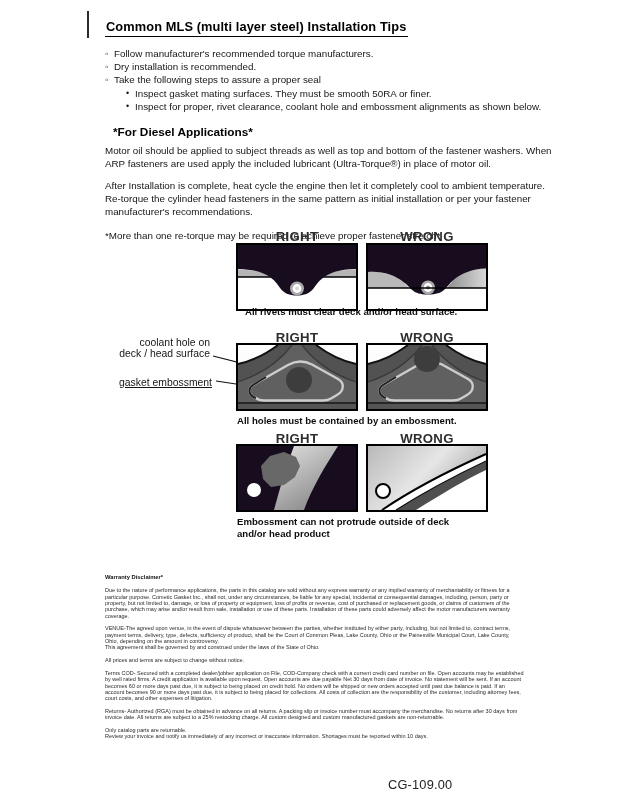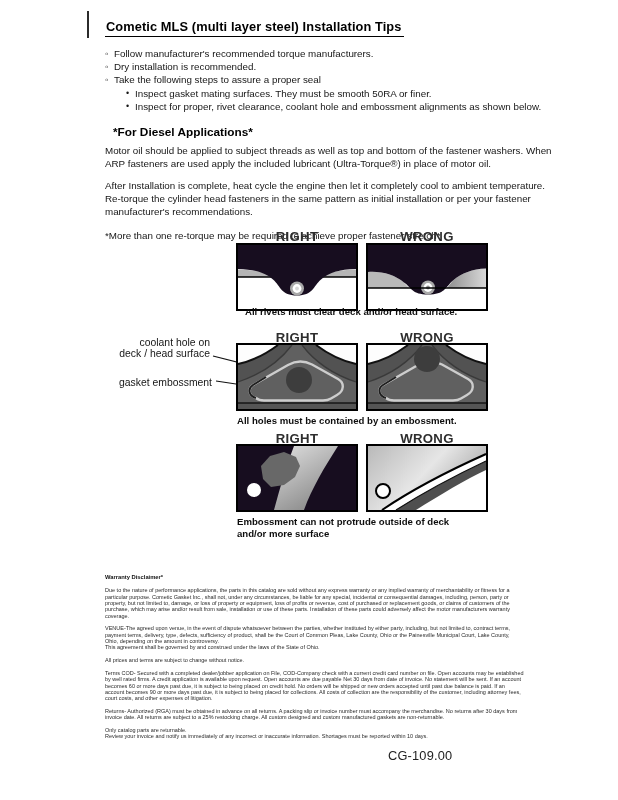--- a/index.html
+++ b/index.html
@@ -15,38 +15,38 @@
   ul.tips li.sub .mk{font-size:9px;}
   .h-diesel{font-size:11.8px;font-weight:bold;color:#000;margin:11px 0 5px 8px;}
   .para{font-size:9.8px;line-height:13.2px;margin:0 0 9px 0;color:#161616;}
   .note{font-size:9.8px;margin-top:11px;color:#161616;}
   .dg-label{position:absolute;width:122px;text-align:center;font-size:13.2px;color:#2e2e2e;letter-spacing:0.3px;font-weight:bold;}
   .panel{position:absolute;width:122px;height:68px;}
   .panel svg{display:block;width:122px;height:68px;}
   .caption{position:absolute;left:237px;font-size:9.6px;font-weight:bold;color:#0e0e0e;line-height:11.8px;}
   .callout{position:absolute;text-align:right;font-size:10.4px;line-height:11.2px;color:#161616;}
   .callout.c1{left:40px;top:337px;width:170px;}
-  .callout.c2{left:40px;top:377px;width:172px;}
+  .callout.c2{left:40px;top:377px;width:172px;text-decoration:underline;}
   .leaders{position:absolute;left:205px;top:350px;width:100px;height:45px;}
   .warranty{position:absolute;left:105px;top:574px;width:419px;font-size:5.5px;line-height:6.35px;color:#2a2a2a;}
   .warranty .wh{font-size:5.8px;font-weight:bold;margin:0 0 7px 0;color:#111;}
   .warranty p{margin:0 0 6.4px 0;}
   .warranty p.tight{margin:0;}
   .warranty .grp{margin:0 0 6.4px 0;}
-  .page-code{position:absolute;left:388px;top:748px;font-size:12.8px;letter-spacing:0.2px;color:#222;}
+  .page-code{position:absolute;left:388px;top:777px;font-size:12.8px;letter-spacing:0.2px;color:#222;}
 </style>
 </head>
 <body>
 
 <div class="page">
 
   <div class="reg-tick"></div>
 
   <div class="col">
-    <div class="title">Cometic MLS (multi layer steel) Installation Tips</div>
+    <div class="title">Common MLS (multi layer steel) Installation Tips</div>
 
     <ul class="tips">
       <li><span class="mk">◦</span><span>Follow manufacturer's recommended torque manufacturers.</span></li>
       <li><span class="mk">◦</span><span>Dry installation is recommended.</span></li>
       <li><span class="mk">◦</span><span>Take the following steps to assure a proper seal</span></li>
       <li class="sub"><span class="mk">•</span><span>Inspect gasket mating surfaces.  They must be smooth 50RA or finer.</span></li>
       <li class="sub"><span class="mk">•</span><span>Inspect for proper, rivet clearance, coolant hole and embossment alignments as shown below.</span></li>
     </ul>
 
     <div class="h-diesel">*For Diesel Applications*</div>
@@ -183,21 +183,21 @@
       <path d="M120,10 C82,27 44,47 16,66" stroke="#000" stroke-width="2" fill="none"></path>
       <path d="M120,17 C84,34 52,52 30,66 H50 C74,51 100,35 120,26 Z" fill="#4f4f4f"></path>
       <path d="M120,17 C84,34 52,52 30,66" stroke="#111" stroke-width="1.2" fill="none"></path>
       <circle cx="17" cy="47" r="7" fill="#ffffff" stroke="#000" stroke-width="2"></circle>
       <rect x="1" y="1" width="120" height="66" fill="none" stroke="#000" stroke-width="2"></rect>
     </svg>
   </div>
 
   <div class="caption" style="top:516px;">
     <div>Embossment can not protrude outside of deck</div>
-    <div>and/or more surface</div>
+    <div>and/or head product</div>
   </div>
 
   <div class="warranty">
     <div class="wh">Warranty Disclaimer*</div>
     <p>Due to the nature of performance applications, the parts in this catalog are sold without any express warranty or any implied warranty of merchantability or fitness for a particular purpose.  Cometic Gasket Inc., shall not, under any circumstances, be liable for any special, incidental or consequential damages, including, person, party or property, but not limited to, damage, or loss of property or equipment, loss of profits or revenue, cost of purchased or replacement goods, or claims of customers of the purchase, which may arise and/or result from sale, installation or use of these parts.  Installation of these parts could adversely affect the motor manufacturers warranty coverage.</p>
     <div class="grp">
       <p class="tight">VENUE-The agreed upon venue, in the event of dispute whatsoever between the parties, whether instituted by either party, including, but not limited to, contract terms, payment terms, delivery, type, defects, sufficiency of product, shall be the Court of Common Pleas, Lake County, Ohio or the Painesville Municipal Court, Lake County, Ohio, depending on the amount in controversy.</p>
       <p class="tight">This agreement shall be governed by and construed under the laws of the State of Ohio.</p>
     </div>
     <p>All prices and terms are subject to change without notice.</p>

